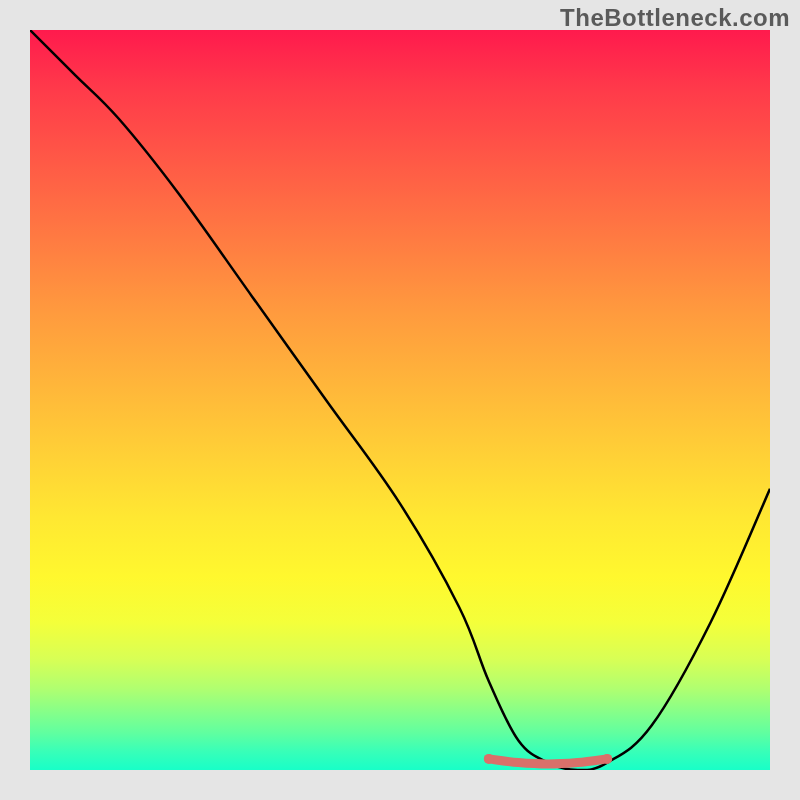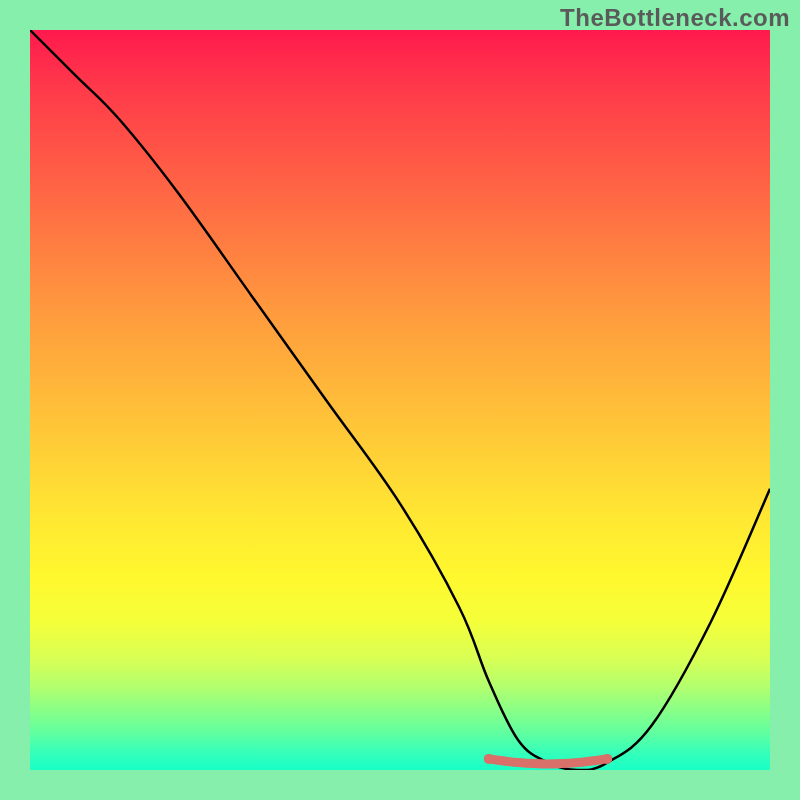--- a/index.html
+++ b/index.html
@@ -8,21 +8,21 @@
     width: 800px;
     height: 800px;
     background: #000;
     overflow: hidden;
     font-family: Arial, Helvetica, sans-serif;
   }
   .frame {
     position: relative;
     width: 800px;
     height: 800px;
-    background: #86efac;
+    background: #e5e5e5;
   }
   .watermark {
     position: absolute;
     top: 4px;
     right: 10px;
     color: #5a5a5a;
     font-size: 24px;
     font-weight: bold;
     letter-spacing: 0.5px;
     z-index: 10;

